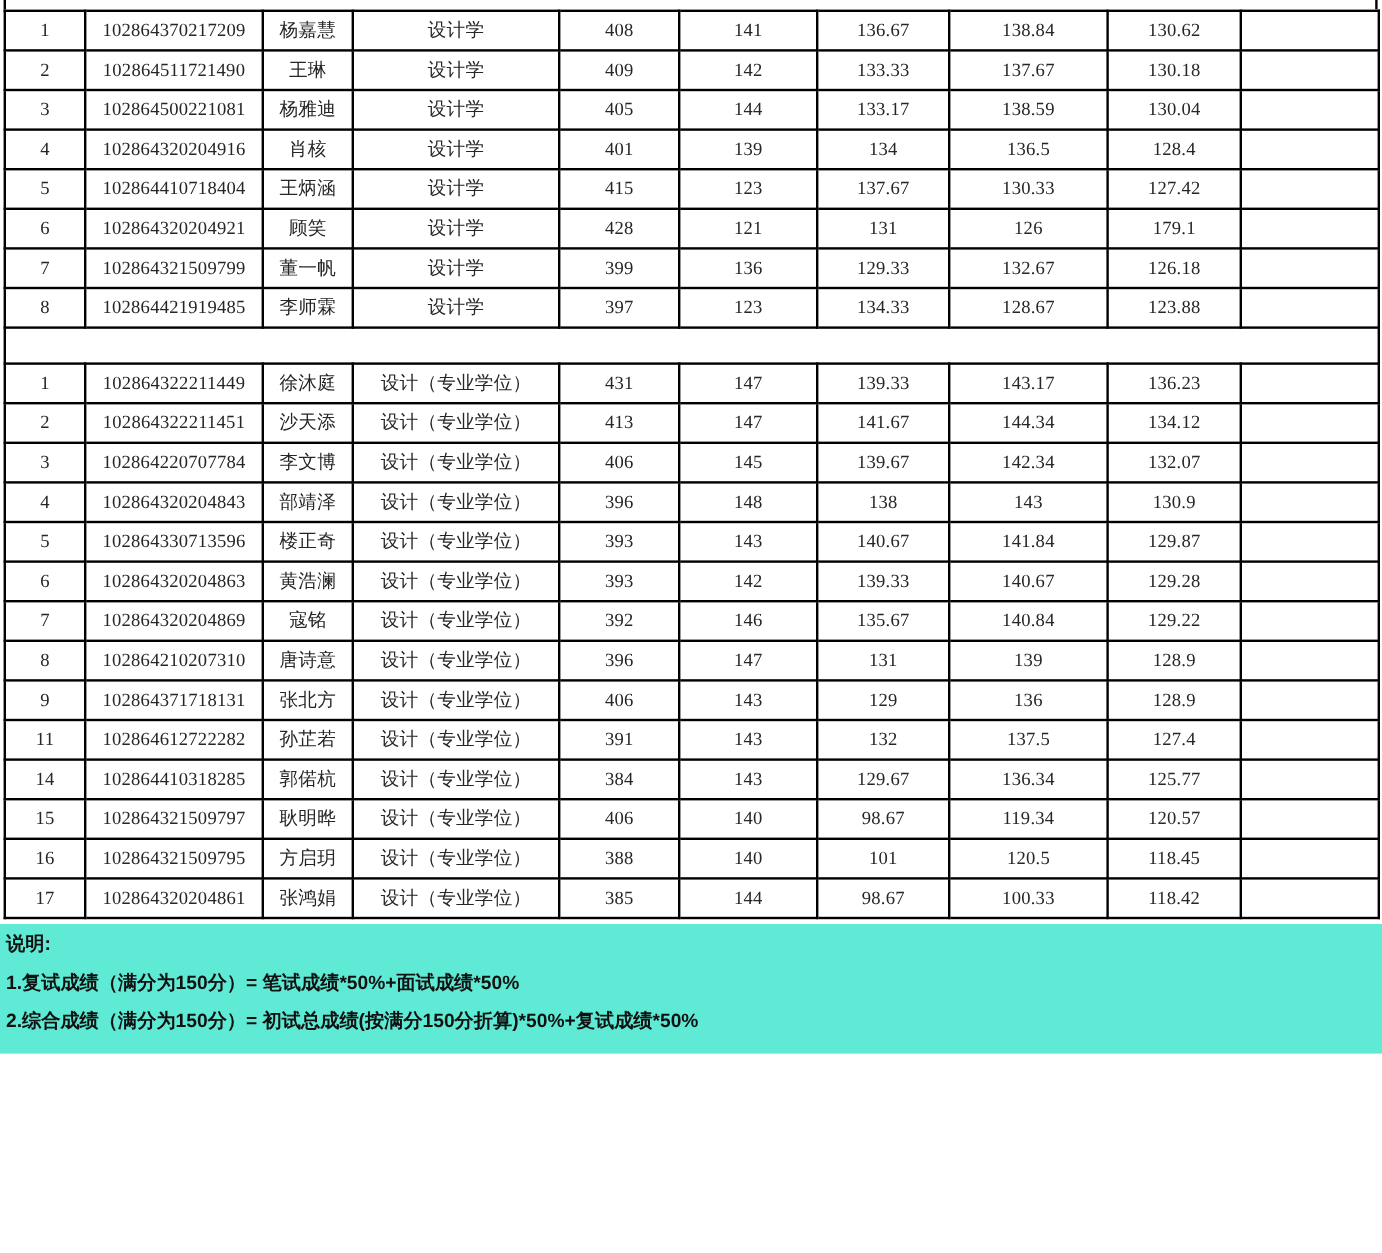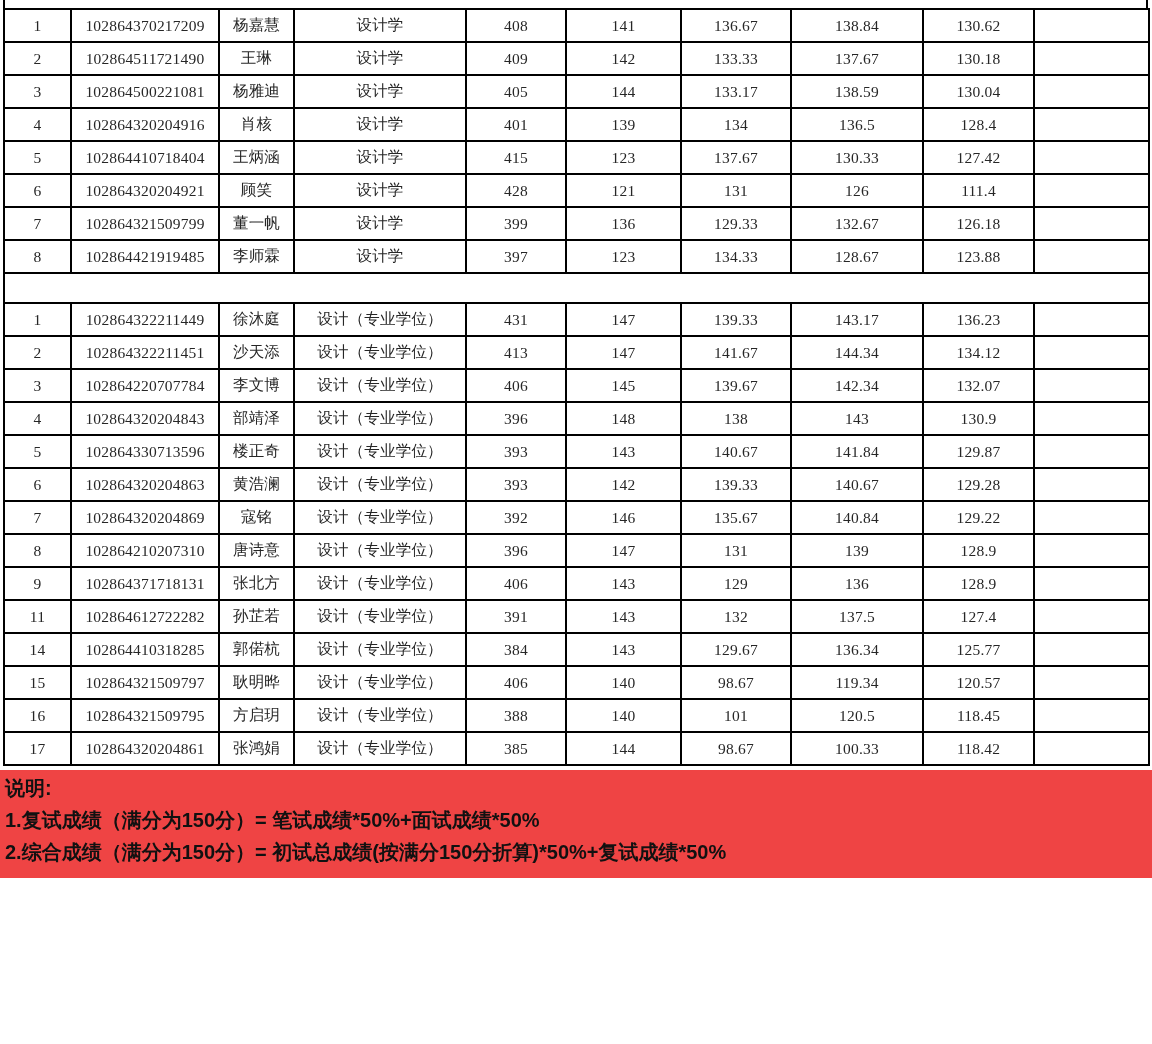--- a/index.html
+++ b/index.html
@@ -36,24 +36,24 @@
     padding:0 1px;
   }
   table.score-table td.sep{
     height:28px;
     border-left:2px solid #000;
     border-right:2px solid #000;
   }
   .notes-area{
     margin-top:4px;
     padding:2px 0 10px 5px;
-    background:#ef4444;
+    background:#5eead4;
     font-family:"Liberation Sans","DejaVu Sans",sans-serif;
     font-weight:600;
-    font-size:20px;
+    font-size:16px;
     color:#111;
   }
   .notes-area .note-line{
     line-height:32px;
     white-space:nowrap;
   }
 </style>
 </head>
 <body>
 
@@ -137,21 +137,21 @@
         </tr>
         <tr>
           <td>6</td>
           <td>102864320204921</td>
           <td>顾笑</td>
           <td>设计学</td>
           <td>428</td>
           <td>121</td>
           <td>131</td>
           <td>126</td>
-          <td>111.4</td>
+          <td>179.1</td>
           <td></td>
         </tr>
         <tr>
           <td>7</td>
           <td>102864321509799</td>
           <td>董一帆</td>
           <td>设计学</td>
           <td>399</td>
           <td>136</td>
           <td>129.33</td>

